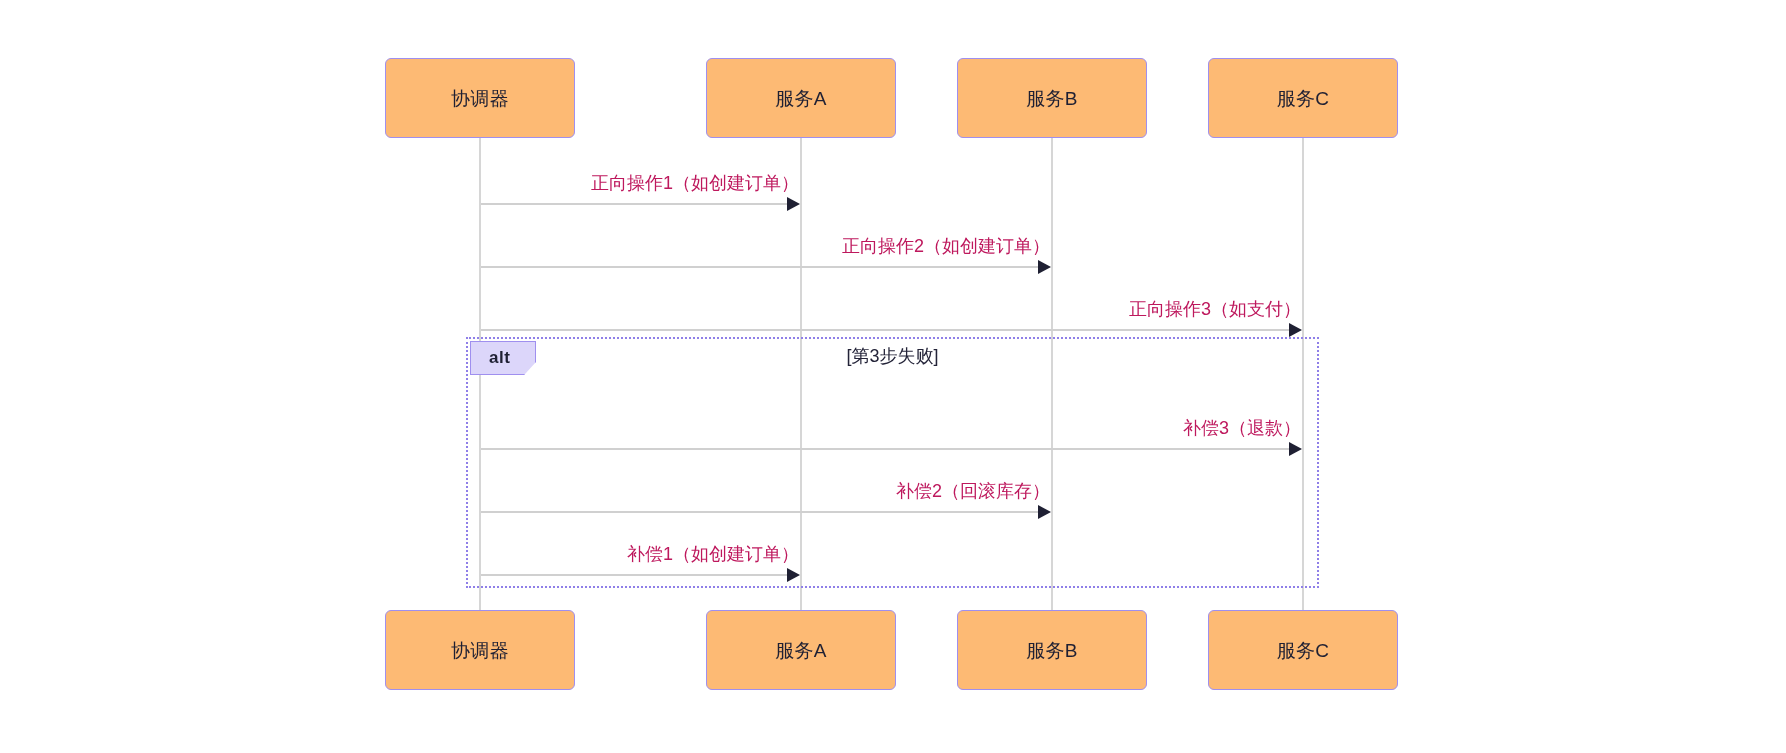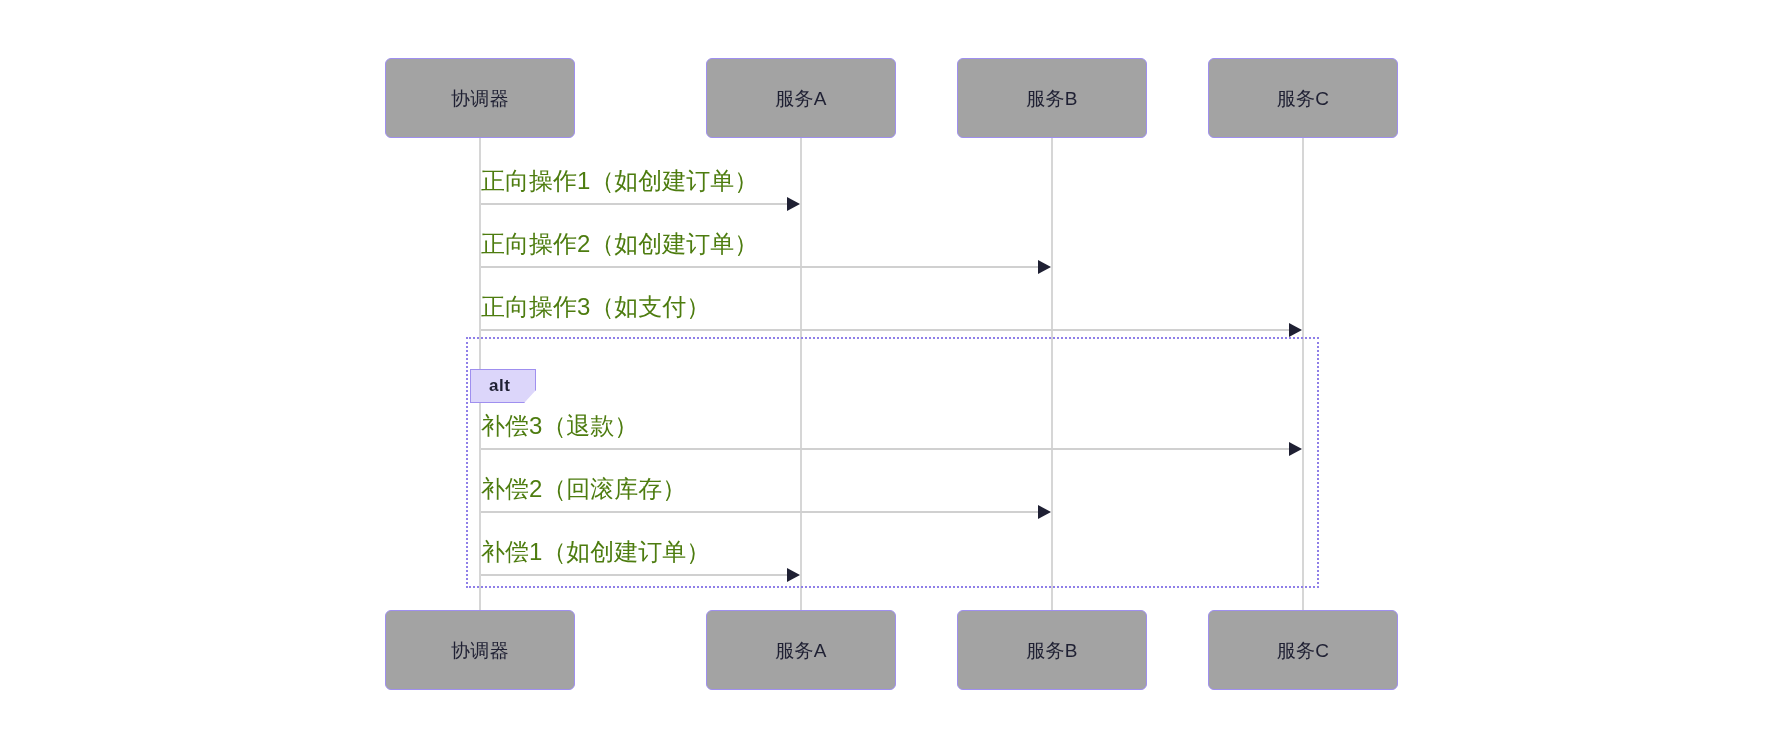--- a/index.html
+++ b/index.html
@@ -15,21 +15,21 @@
     width: 1786px;
     height: 753px;
     background: #ffffff;
     overflow: hidden;
   }
 
   
   .participant {
     position: absolute;
     box-sizing: border-box;
-    background: #a3a3a3;
+    background: #fdba74;
     border: 1.6px solid #9f8fef;
     border-radius: 6px;
     display: flex;
     align-items: center;
     justify-content: center;
     color: #1f2033;
     font-size: 19px;
     letter-spacing: 0.3px;
     z-index: 6;
   }
@@ -68,23 +68,23 @@
     height: 0;
     border-top: 7.5px solid transparent;
     border-bottom: 7.5px solid transparent;
     border-left: 13px solid #1f2033;
   }
   .msg .msg-label {
     position: absolute;
     bottom: 9px;
     left: 0;
     width: 100%;
-    text-align: left;
-    color: #4d7c0f;
-    font-size: 24px;
+    text-align: right;
+    color: #be185d;
+    font-size: 18px;
     white-space: nowrap;
     line-height: 1.1;
   }
 
   
   .alt-box {
     position: absolute;
     box-sizing: border-box;
     border: 2.4px dotted #8f7fe8;
     background: transparent;
@@ -151,24 +151,25 @@
   </div>
 
   <div class="msg" style="left:481px; top:329px; width:820px;">
     <div class="line"></div>
     <div class="head"></div>
     <div class="msg-label">正向操作3（如支付）</div>
   </div>
 
   <div class="alt-box" style="left:466px; top:337px; width:853px; height:251px;"></div>
 
-  <div class="alt-tag" style="left:470px; top:341px; width:66px; height:34px;margin-top:28px;">
+  <div class="alt-tag" style="left:470px; top:341px; width:66px; height:34px;">
     <span>alt</span>
   </div>
 
+  <div class="alt-cond" style="left:466px; top:347px; width:853px;">[第3步失败]</div>
 
   <div class="msg" style="left:481px; top:448px; width:820px;">
     <div class="line"></div>
     <div class="head"></div>
     <div class="msg-label">补偿3（退款）</div>
   </div>
 
   <div class="msg" style="left:481px; top:511px; width:569px;">
     <div class="line"></div>
     <div class="head"></div>

